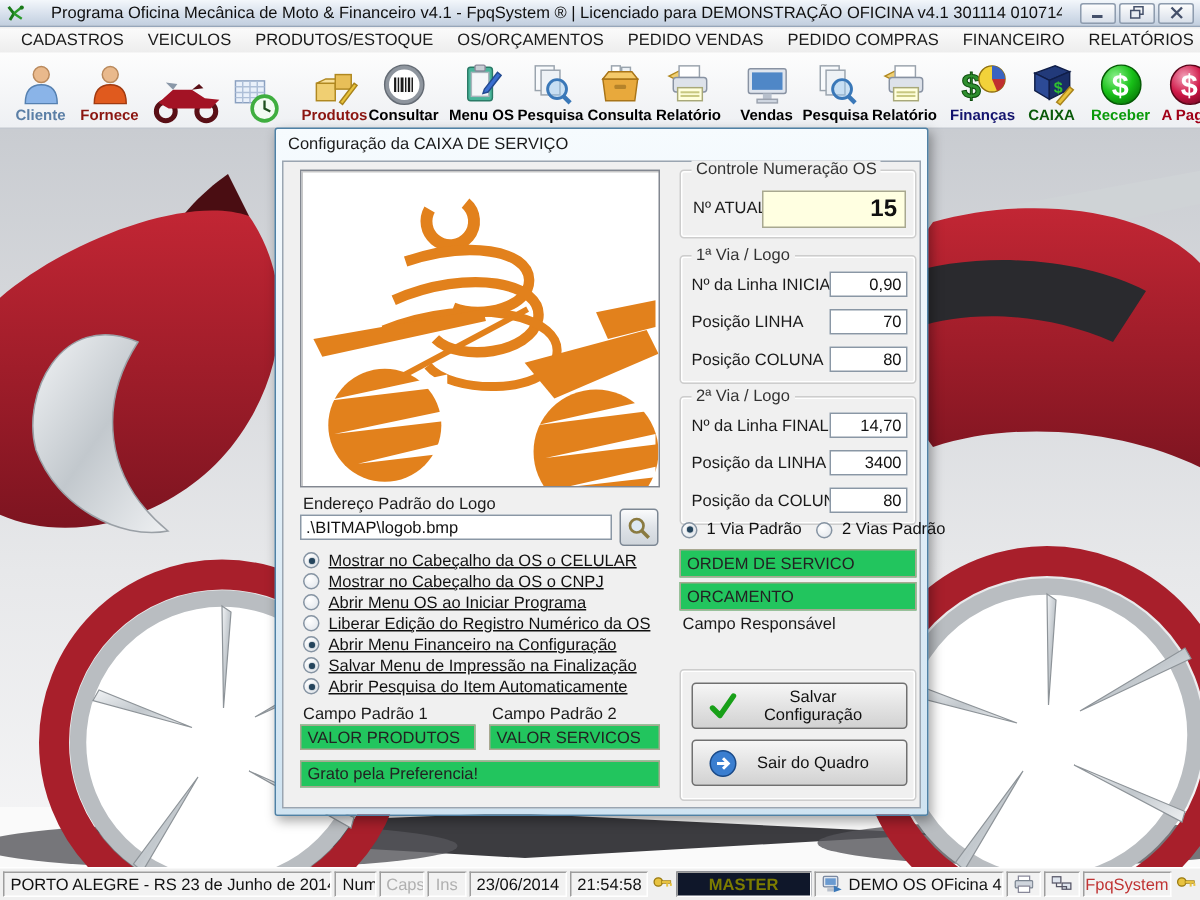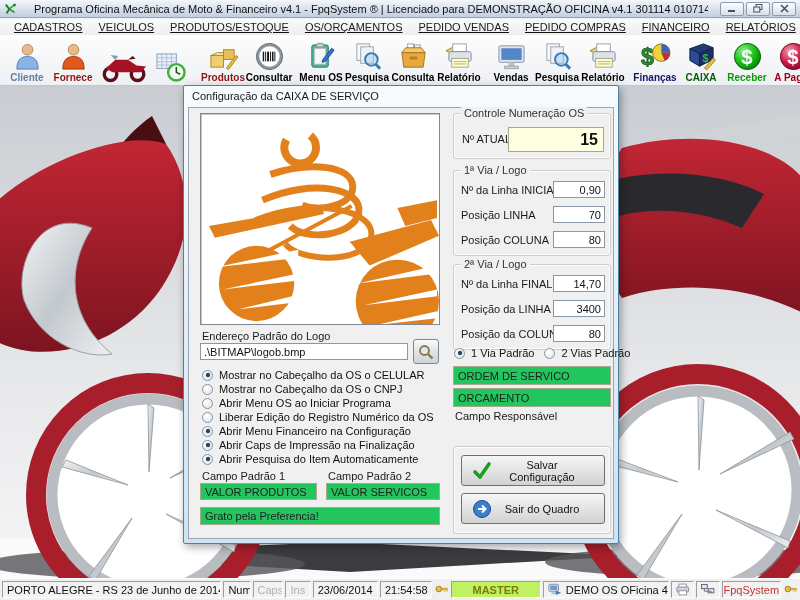--- a/index.html
+++ b/index.html
@@ -11,21 +11,21 @@
     background:linear-gradient(#f3f7fb,#d7e0ec 55%,#c2cfdf); border-bottom:1px solid #96a6ba;
     display:flex; align-items:center; padding:0 4px;gap:12px; }
   .titlebar .app-icon { width:14px; height:14px; margin-right:4px; flex:0 0 auto; }
   .titlebar .title-text { font-size:11px; color:#101010; white-space:nowrap; overflow:hidden; }
   .win-btns { margin-left:auto; display:flex; gap:2px; }
   .win-btn { width:24px; height:14px; border:1px solid #8e9cae; border-radius:2px;
     background:linear-gradient(#fdfdfd,#d9e0ea); display:flex; align-items:center; justify-content:center; }
 
   
   .menubar { position:absolute; left:0; top:19px; width:800px; height:16px;
-    background:linear-gradient(#fbfbfb,#ededed); display:flex; align-items:center; padding-left:6px;text-decoration:underline; }
+    background:linear-gradient(#fbfbfb,#ededed); display:flex; align-items:center; padding-left:6px; }
   .menu-item { padding:1px 8px; font-size:11px; color:#1a1a1a; white-space:nowrap; }
 
   
   .toolbar { position:absolute; left:0; top:35px; width:800px; height:51px;
     background:linear-gradient(#fdfdfd,#eef0f3); border-bottom:1px solid #c3c8cf;
     display:flex; align-items:stretch; padding:1px 2px; }
   .tb-grip { width:9px; margin:2px 1px;
     background-image:radial-gradient(#b9bec6 1px, transparent 1.2px);
     background-size:4px 4px; }
   .tb-item { display:flex; flex-direction:column; align-items:center; justify-content:flex-end;
@@ -55,21 +55,21 @@
   .lbl { position:absolute; font-size:11px; color:#1a1a1a; white-space:nowrap; }
 
   .txt-input { position:absolute; height:17px; background:#ffffff; border:1px solid #8a97a5;
     font-family:"Liberation Sans",sans-serif; font-size:11px; padding:0 3px; color:#111; }
 
   .lupa-btn { position:absolute; left:224px; top:231px; width:26px; height:25px;
     border:1px solid #7c8common; border:1px solid #7c8794; border-radius:3px;
     background:linear-gradient(#fafbfc,#dfe3e8 50%,#cfd5db); display:flex; align-items:center; justify-content:center; }
 
   .opt-list { position:absolute; left:13px; top:260px; }
-  .opt-row { display:flex; align-items:center; height:14px; }
+  .opt-row { display:flex; align-items:flex-start; height:14px;text-decoration:underline; }
   .radio { width:11px; height:11px; border-radius:50%; border:1px solid #8593a2;
     background:radial-gradient(circle at 35% 30%, #ffffff, #dfe4ea); margin-right:6px; position:relative; flex:0 0 auto; }
   .radio.on::after { content:""; position:absolute; left:2.5px; top:2.5px; width:4px; height:4px;
     border-radius:50%; background:#24445c; box-shadow:0 0 1px #24445c; }
   .opt-label { font-size:11px; white-space:nowrap; }
 
   .yellow-field { position:absolute; background:#22c55e; border:1px solid #a8a890;
     font-size:11px; display:flex; align-items:center; padding:0 4px; color:#222; white-space:nowrap; overflow:hidden; }
 
   .rcol { position:absolute; left:264px; top:0; width:158px; height:432px; }
@@ -95,21 +95,21 @@
     font-size:11px; color:#111; }
   .dlg-btn svg { width:20px; height:20px; margin:0 8px 0 10px; flex:0 0 auto; }
   .dlg-btn span { flex:1; text-align:center; margin-right:20px; }
 
   
   .statusbar { position:absolute; left:0; bottom:0; width:800px; height:22px; background:#f0f0f0;
     border-top:1px solid #ffffff; display:flex; align-items:center; padding:0 2px; gap:2px; }
   .sb-panel { height:17px; background:#f2f2f2; border:1px solid; border-color:#9d9d9d #ffffff #ffffff #9d9d9d;
     display:flex; align-items:center; padding:0 4px; font-size:11px; white-space:nowrap; overflow:hidden; }
   .sb-dim { color:#b0b0b0; }
-  .sb-master { background:#bef264; justify-content:center; font-weight:bold; color:#7c7c00; }
+  .sb-master { background:#0f172a; justify-content:center; font-weight:bold; color:#7c7c00; }
   .sb-brand { color:#c03434; justify-content:center; }
   .sb-icon { flex:0 0 auto; }
 </style>
 </head>
 <body>
 
 <div id="window">
 
   <div class="titlebar">
     <svg class="app-icon" viewBox="0 0 16 16">
@@ -454,21 +454,21 @@
         <div class="opt-row">
           <span class="radio"></span>
           <span class="opt-label">Liberar Edição do Registro Numérico da OS</span>
         </div>
         <div class="opt-row">
           <span class="radio on"></span>
           <span class="opt-label">Abrir Menu Financeiro na Configuração</span>
         </div>
         <div class="opt-row">
           <span class="radio on"></span>
-          <span class="opt-label">Abrir Caps de Impressão na Finalização</span>
+          <span class="opt-label">Salvar Menu de Impressão na Finalização</span>
         </div>
         <div class="opt-row">
           <span class="radio on"></span>
           <span class="opt-label">Abrir Pesquisa do Item Automaticamente</span>
         </div>
       </div>
 
       <span class="lbl" style="left:13px; top:362px;">Campo Padrão 1</span>
       <span class="lbl" style="left:139px; top:362px;">Campo Padrão 2</span>
       <div class="yellow-field" style="left:11px; top:375px; width:117px; height:17px;">VALOR PRODUTOS</div>

